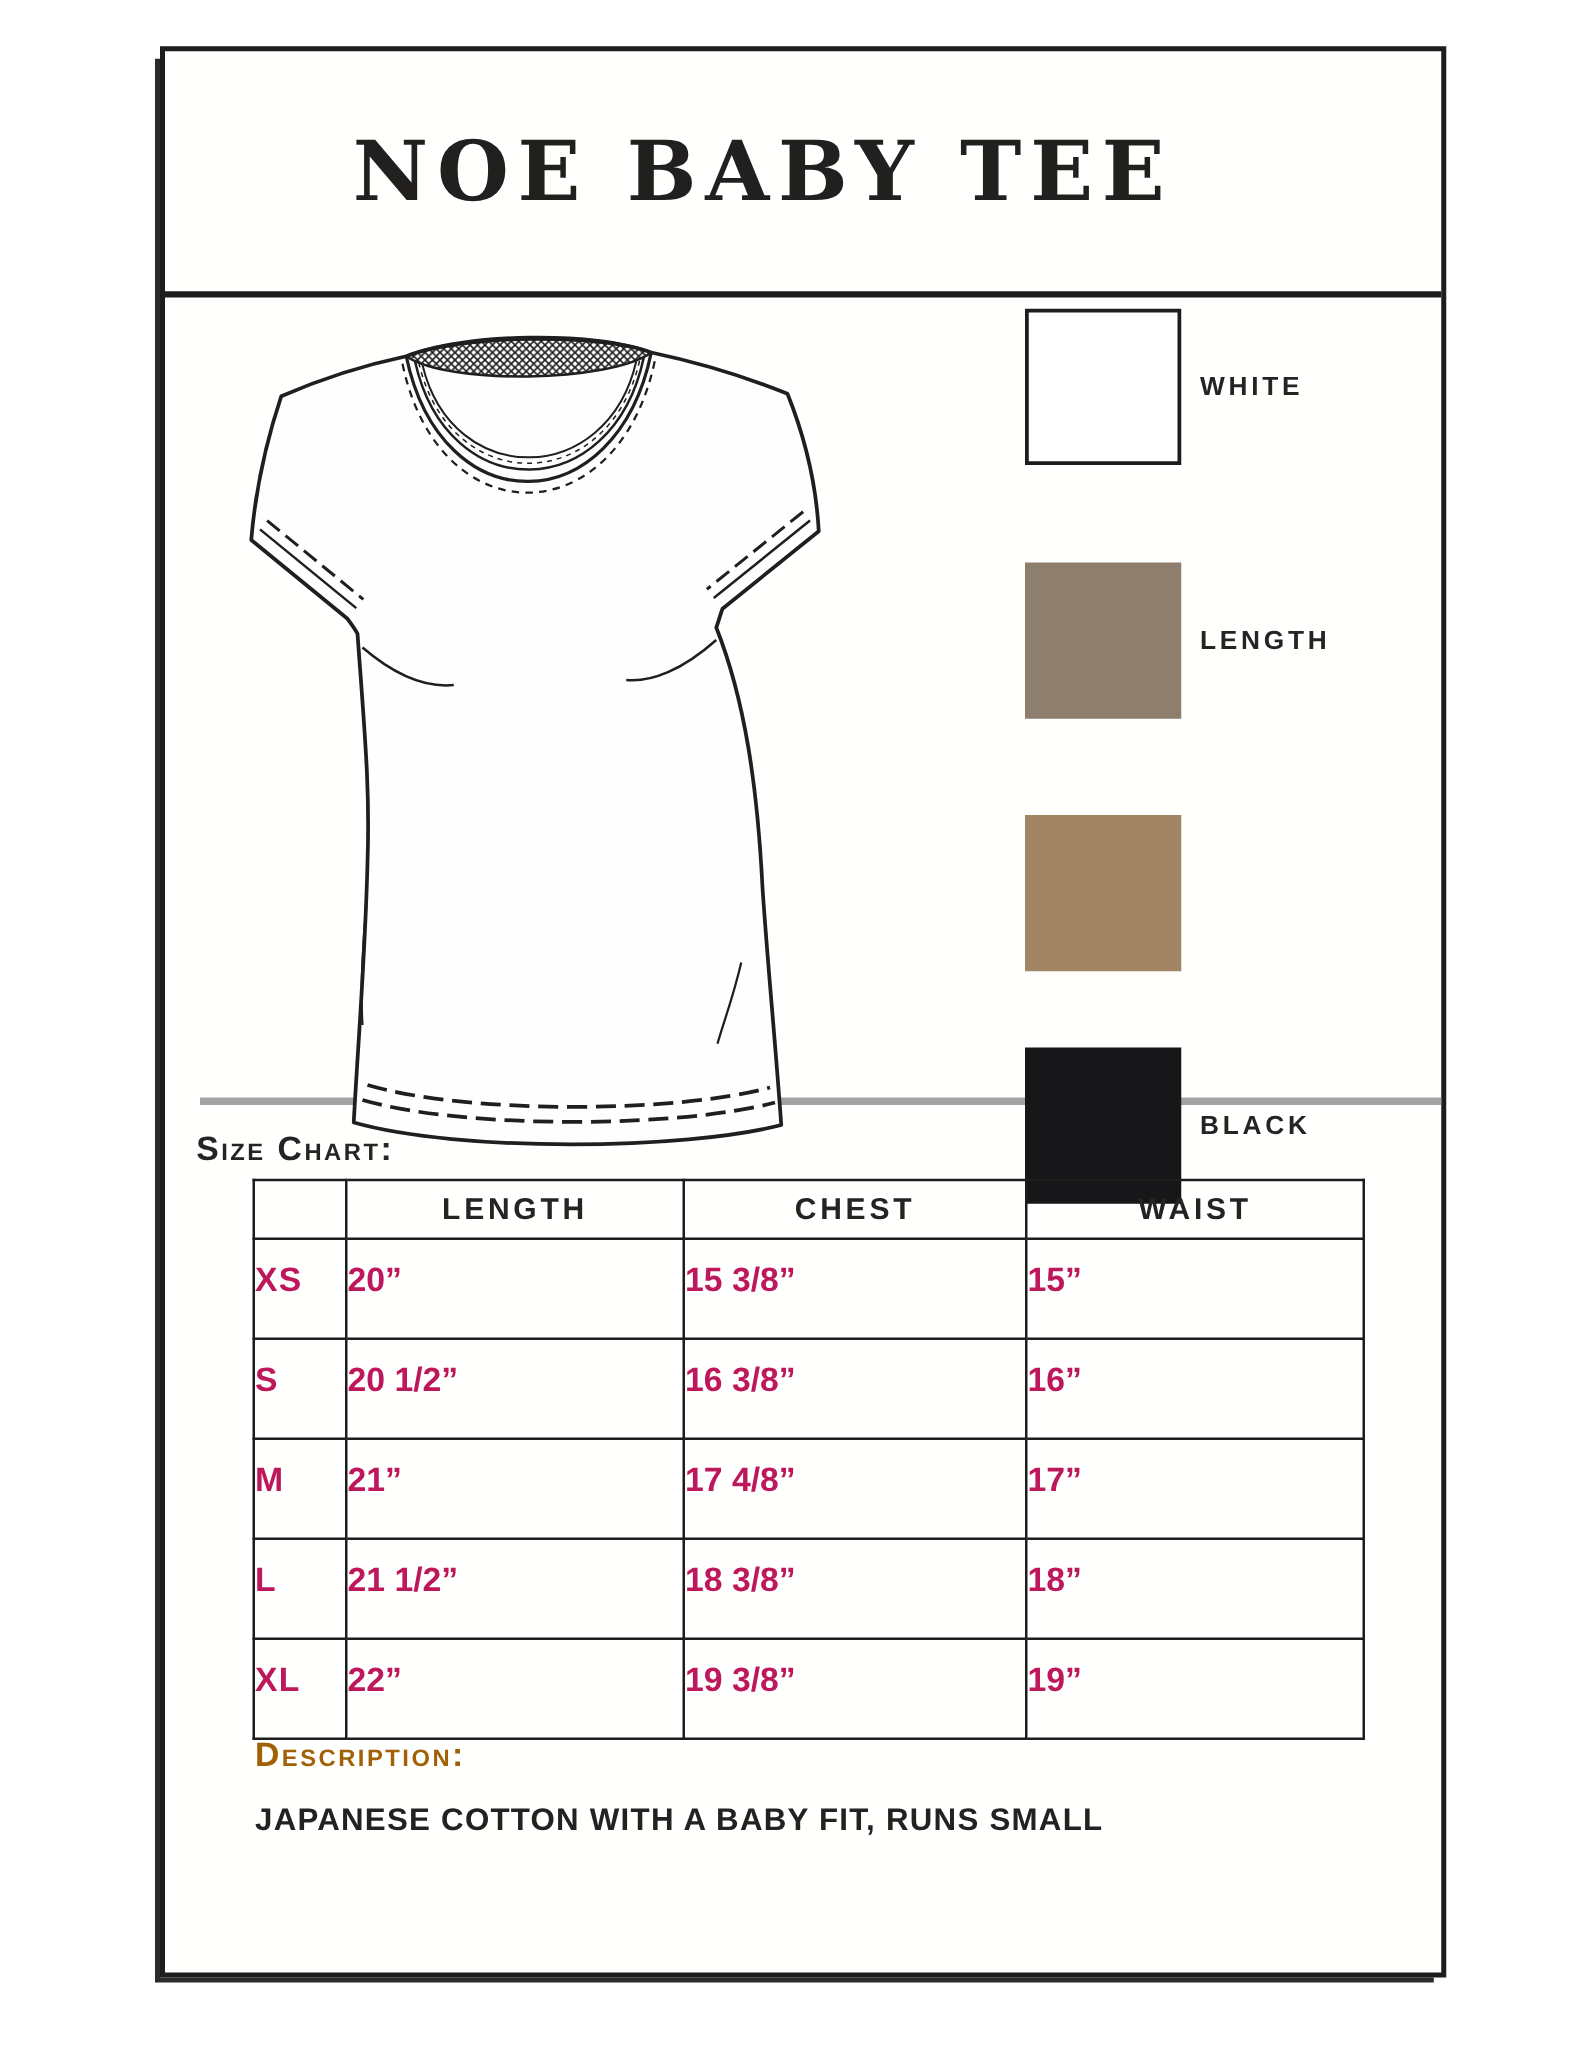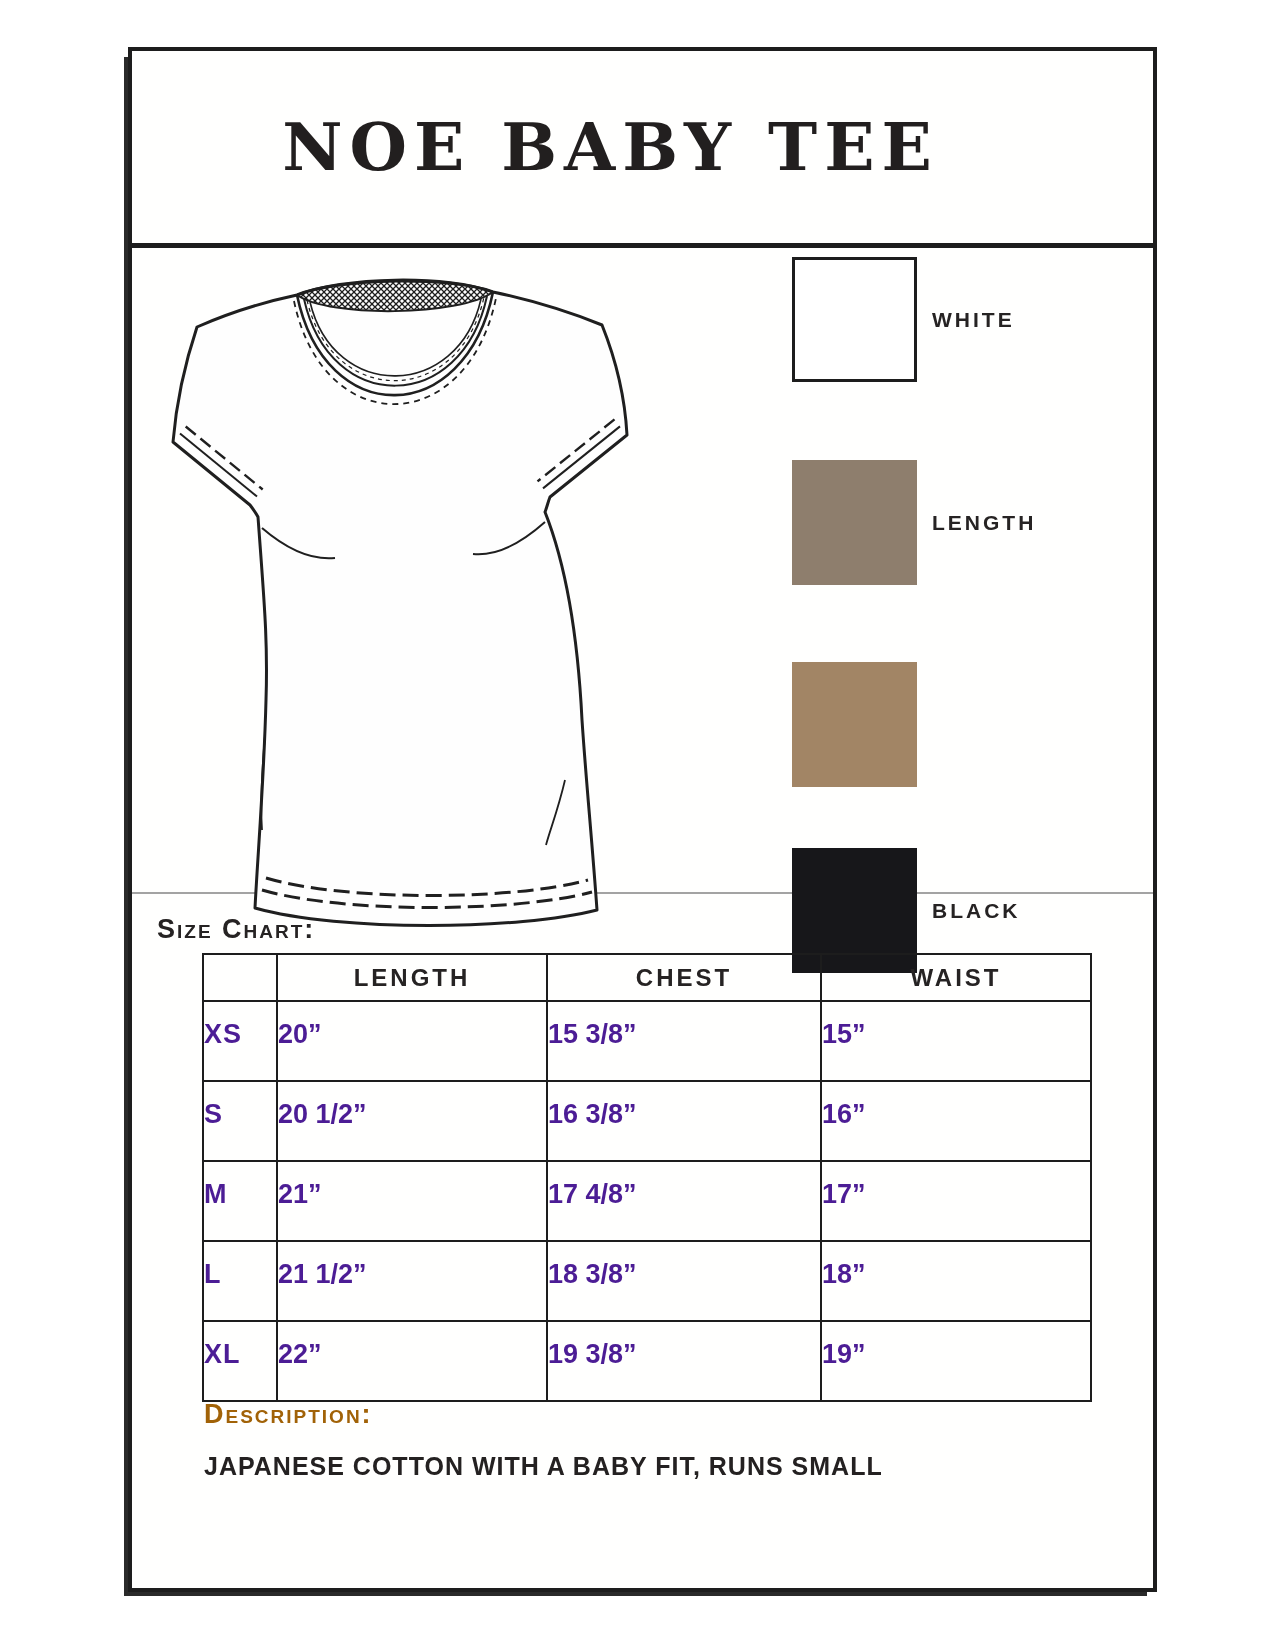--- a/index.html
+++ b/index.html
@@ -1,36 +1,36 @@
 <!DOCTYPE html>
 <html><head>
 <meta charset="utf-8">
 <style>
   * { margin:0; padding:0; box-sizing:border-box; }
   html,body { width:1275px; height:1650px; background:#ffffff; font-family:"Liberation Sans", sans-serif; color:#1d1d1d; }
 
   .sheet {
-    position:absolute; left:128px; top:47px; width:1029px; height:1545px;
+    position:absolute; left:128px; top:37px; width:1029px; height:1545px;
     border:4px solid #1d1d1d; background:#fffffe;
     box-shadow:-7px 7px 0 -3px #2a2a2a;
   }
 
   
   .hdr {
     height:197px; border-bottom:5px solid #1d1d1d;
     display:flex; align-items:center; justify-content:center;
     padding-right:64px;
   }
   .title {
     font-family:"DejaVu Serif", serif; font-weight:bold;
     font-size:66px; letter-spacing:7px; color:#221f1f; white-space:nowrap;
   }
 
   
-  .main { position:relative; height:646px; border-bottom:2px solid #a3a3a3; }
+  .main { position:relative; height:646px; border-bottom:6px solid #a3a3a3;margin-left:28px; }
   .tee { position:absolute; left:18px; top:27px; }
 
   .swatch-row { position:absolute; left:660px; width:360px; height:125px; }
   .swatch-row:nth-of-type(1){ top:9px; }
   .swatch-row:nth-of-type(2){ top:212px; }
   .swatch-row:nth-of-type(3){ top:414px; }
   .swatch-row:nth-of-type(4){ top:600px; }
   .swatch { position:absolute; left:0; top:0; width:125px; height:125px; }
   .swatch-row:nth-of-type(1) .swatch { border:3px solid #1d1d1d; }
   .swatch-label {
@@ -40,21 +40,21 @@
 
   
   .chart { position:relative; height:605px;padding-left:12px; }
   .chart-label {
     position:absolute; left:25px; top:20px;
     font-variant:small-caps; font-weight:bold; font-size:27px; letter-spacing:2px; color:#262323;
   }
   table.sizes { position:absolute; left:70px; top:59px; border-collapse:collapse; }
   table.sizes td, table.sizes th { border:2.5px solid #1d1d1d; vertical-align:middle; }
   table.sizes thead th { height:47px; font-size:24px; font-weight:bold; letter-spacing:3px; color:#262323; }
-  table.sizes tbody td { height:80px; font-size:27px; font-weight:bold; padding-bottom:14px; color:#4c1d95; }
+  table.sizes tbody td { height:80px; font-size:27px; font-weight:bold; padding-bottom:14px; color:#be185d; }
   .col-size { width:74px; } .col-length { width:270px; } .col-chest { width:274px; } .col-waist { width:270px; }
   td.size-cell { font-size:25px; letter-spacing:1px; }
 
   .desc { position:absolute; left:72px; top:505px; }
   .desc-label { font-variant:small-caps; font-weight:bold; font-size:27px; letter-spacing:2px; color:#a16207; }
   .desc-text { margin-top:22px; font-weight:bold; font-size:25px; letter-spacing:1px; color:#242121; }
 </style>
 </head>
 <body>
 

